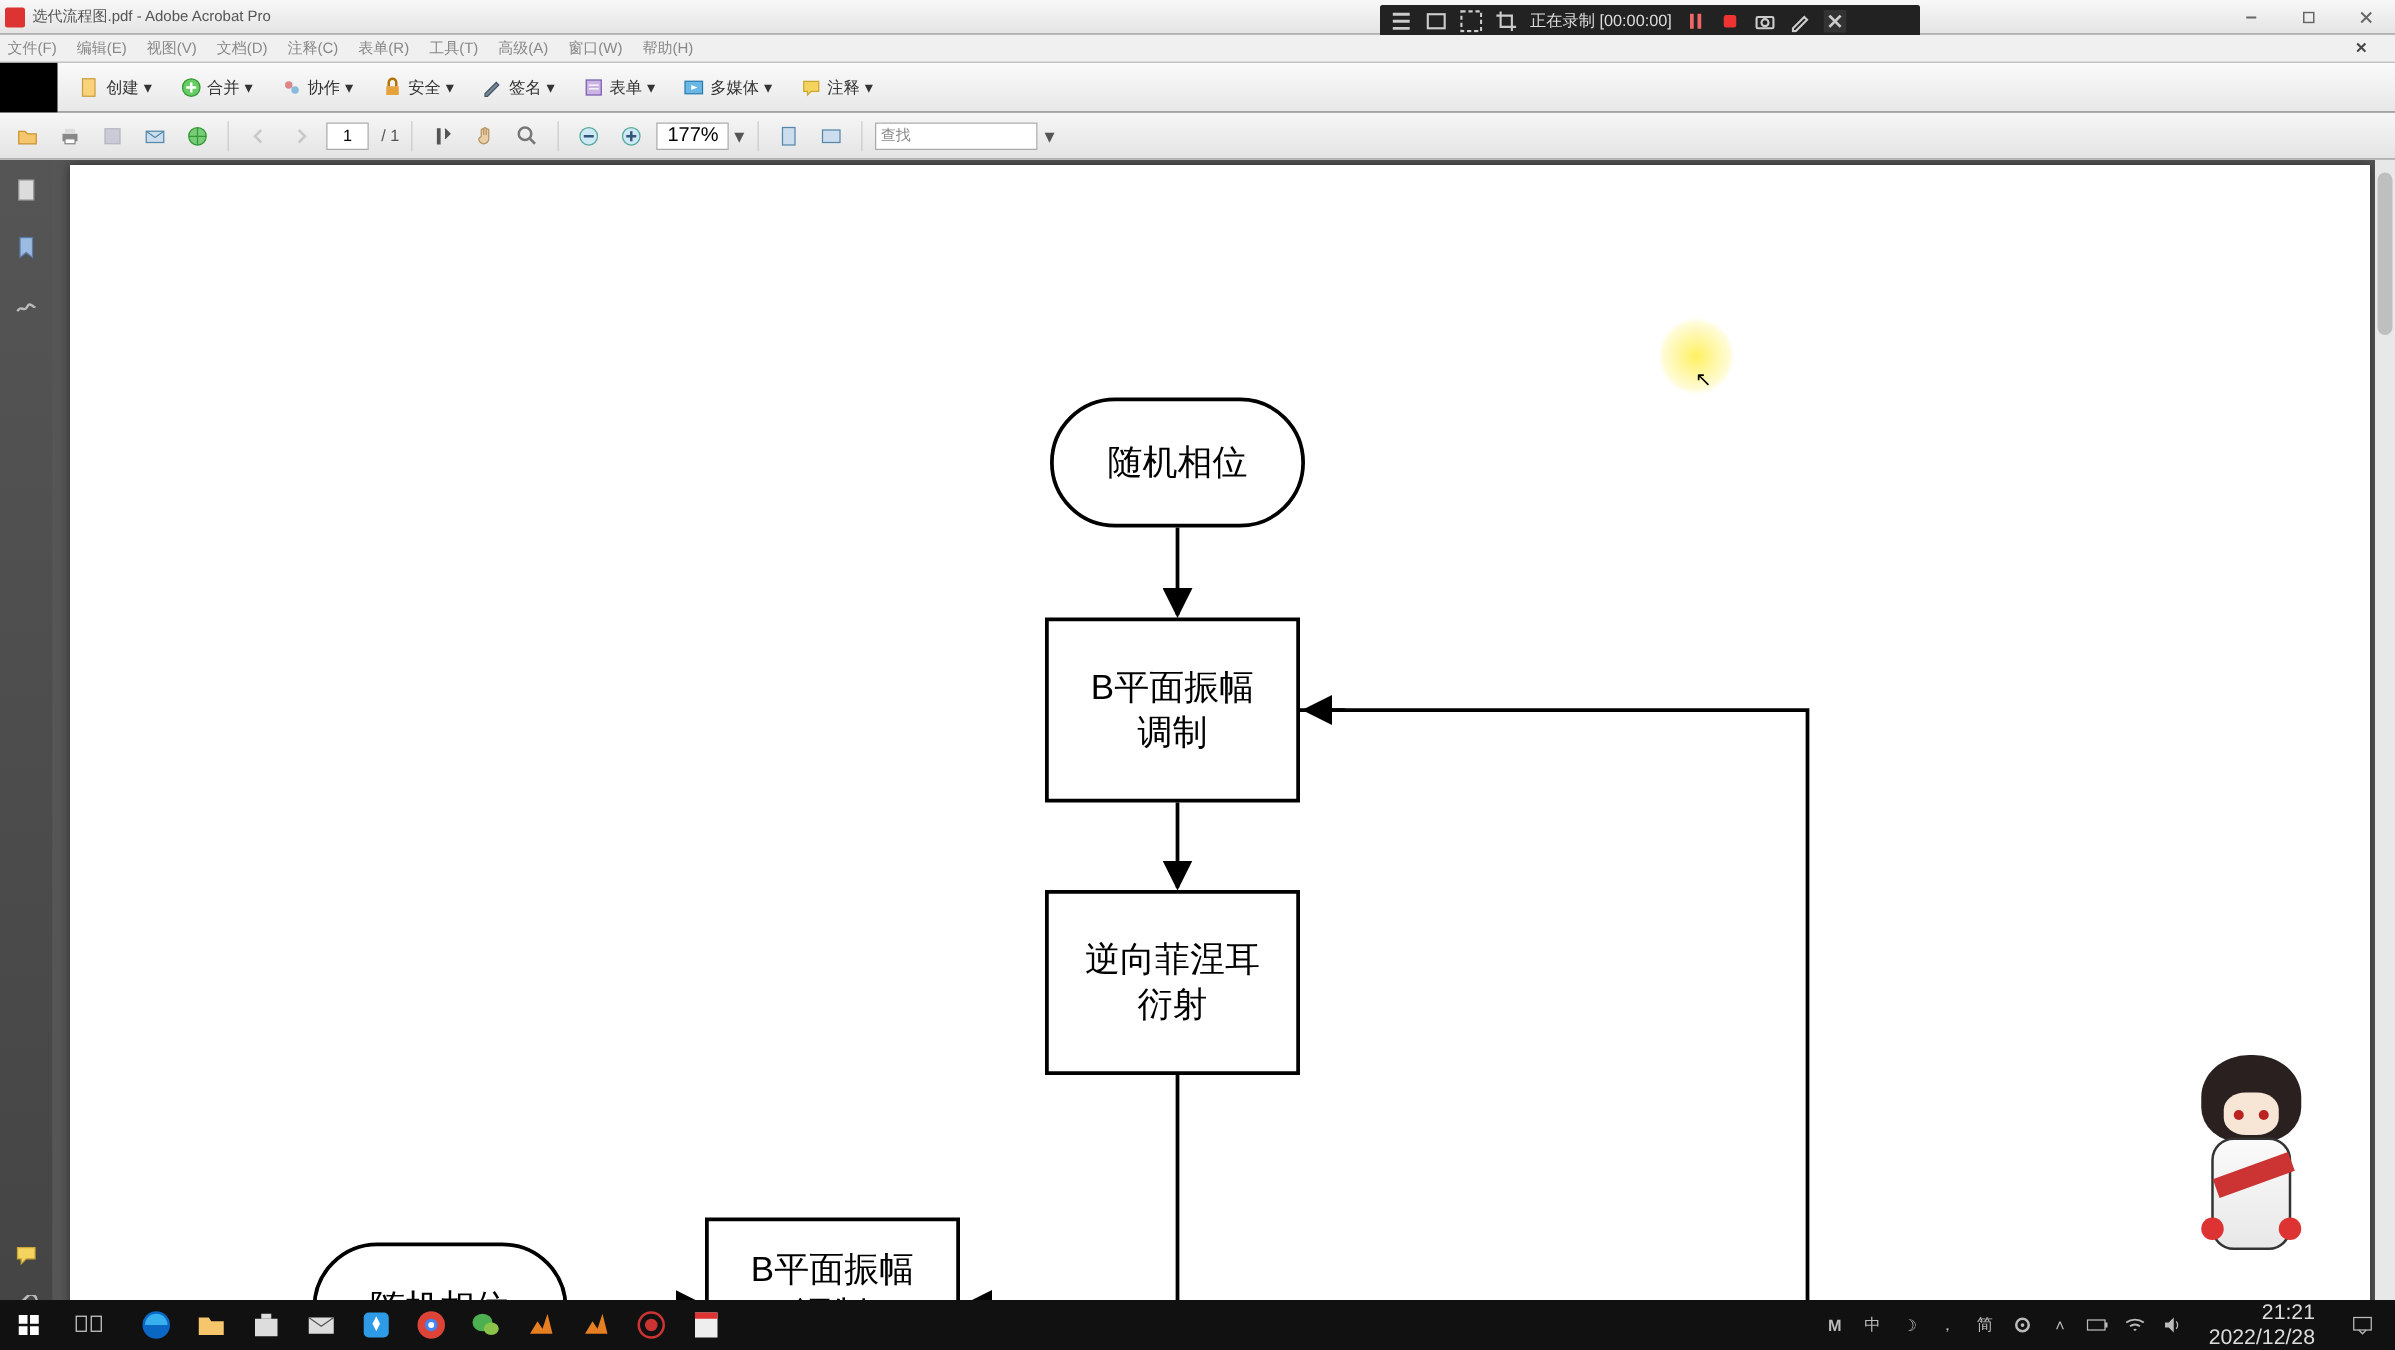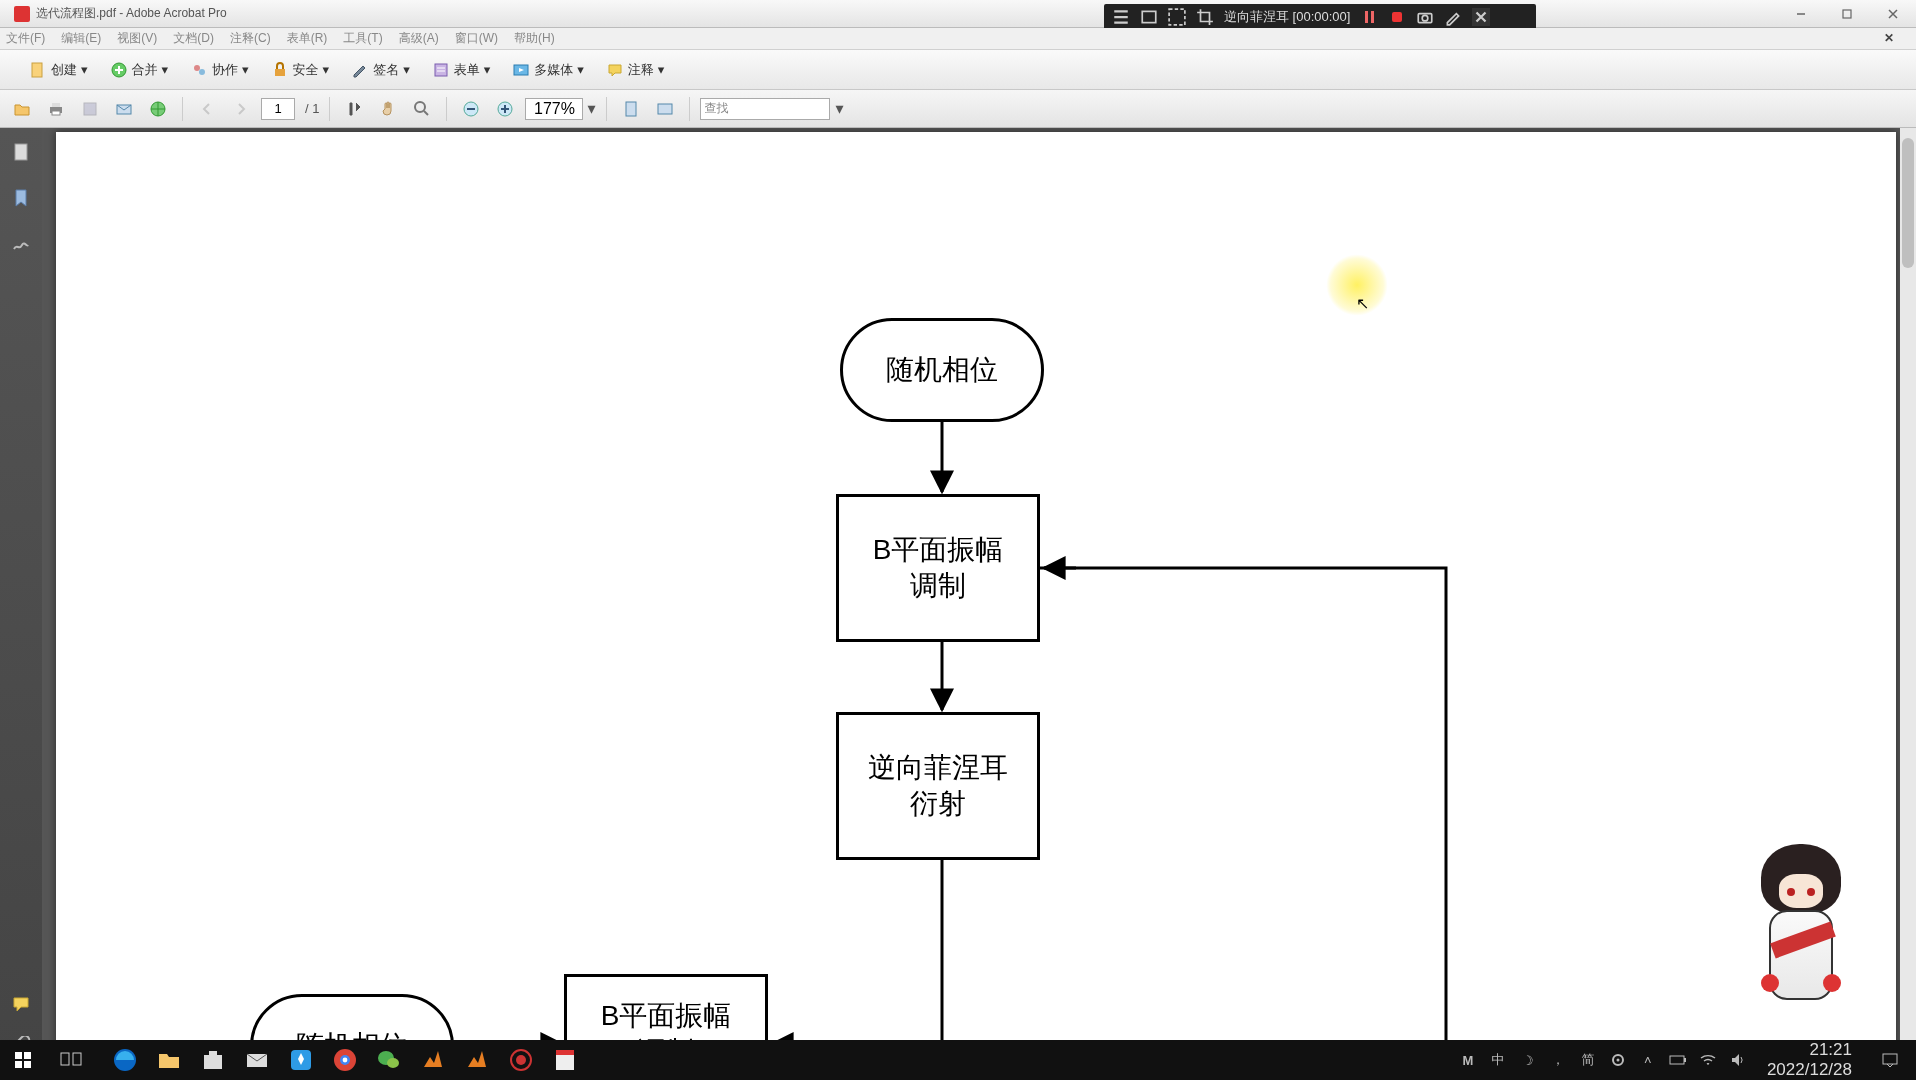--- a/index.html
+++ b/index.html
@@ -1,28 +1,28 @@
 <!DOCTYPE html>
 <html><head>
 <meta charset="utf-8">
 <style>
 * { box-sizing: border-box; margin: 0; padding: 0; font-family: "Microsoft YaHei", Arial, sans-serif; }
 body { width: 1916px; height: 1080px; background: #000; overflow: hidden; position: relative; }
 
-.titlebar { height: 28px; background: linear-gradient(#f8f8f8,#e4e4e4); border-bottom: 1px solid #bbb; display: flex; align-items: center; padding-left: 14px; font-size: 12px; color: #555; }
+.titlebar { height: 28px; background: linear-gradient(#f8f8f8,#e4e4e4); border-bottom: 1px solid #bbb; display: flex; align-items: center; padding-left: 4px; font-size: 12px; color: #555; }
 .titlebar .pdf-icon { width: 16px; height: 16px; background: #d33; margin-right: 6px; border-radius: 2px; }
 .titlebar .spacer { flex: 1; }
 .titlebar .winbtn { width: 46px; height: 28px; display: flex; align-items: center; justify-content: center; color: #666; }
 .titlebar .winbtn svg { width: 10px; height: 10px; }
 
 .menubar { height: 22px; background: #f0f0f0; border-bottom: 1px solid #d0d0d0; display: flex; align-items: center; padding-left: 6px; font-size: 12px; color: #888; position: relative; }
 .menubar span { margin-right: 16px; }
 .menubar .close-x { position: absolute; right: 6px; top: 3px; font-size: 12px; color: #444; font-weight: bold; }
 
-.toolbar1 { height: 40px; background: linear-gradient(#fafafa,#e8e8e8); border-bottom: 1px solid #c8c8c8; display: flex; align-items: center; padding-left: 20px; gap: 4px; }
+.toolbar1 { height: 40px; background: linear-gradient(#fafafa,#e8e8e8); border-bottom: 1px solid #c8c8c8; display: flex; align-items: center; padding-left: 8px; gap: 4px; margin-left: 46px; }
 .tbtn { display: flex; align-items: center; height: 28px; padding: 0 8px; border: 1px solid transparent; border-radius: 3px; font-size: 13px; color: #333; gap: 4px; }
 .tico { width: 18px; height: 18px; display: inline-block; }
 .sep { width: 1px; height: 24px; background: #ccc; margin: 0 4px; }
 
 .toolbar2 { height: 38px; background: linear-gradient(#f6f6f6,#e4e4e4); border-bottom: 1px solid #bbb; display: flex; align-items: center; padding-left: 8px; gap: 6px; }
 .ibtn { width: 28px; height: 28px; display: flex; align-items: center; justify-content: center; border: 1px solid transparent; border-radius: 3px; }
 .pagebox { width: 34px; height: 22px; text-align: center; font-size: 13px; border: 1px solid #aaa; background: #fff; }
 .pagelbl { font-size: 13px; color: #555; margin-left: 4px; }
 .zoombox { width: 58px; height: 22px; text-align: center; font-size: 16px; border: 1px solid #aaa; background: #fff; }
 .findbox { width: 130px; height: 22px; font-size: 12px; border: 1px solid #aaa; background: #fff; padding-left: 4px; color: #888; }
@@ -96,21 +96,21 @@
   <span class="ric">
       <svg viewBox="0 0 16 16">
         <rect x="1" y="1" width="14" height="14" fill="none" stroke="#ccc" stroke-width="1.5" stroke-dasharray="3 2"></rect>
       </svg>
     </span>
   <span class="ric">
       <svg viewBox="0 0 16 16">
         <path d="M4 1v11h11M1 4h11v11" stroke="#ccc" stroke-width="1.5" fill="none"></path>
       </svg>
     </span>
-  <span>逆向菲涅耳 [00:00:00]</span>
+  <span>正在录制 [00:00:00]</span>
   <span class="ric">
       <span class="pausebars">
         <i></i>
         <i></i>
       </span>
     </span>
   <span class="ric">
       <span class="recdot"></span>
     </span>
   <span class="ric">

